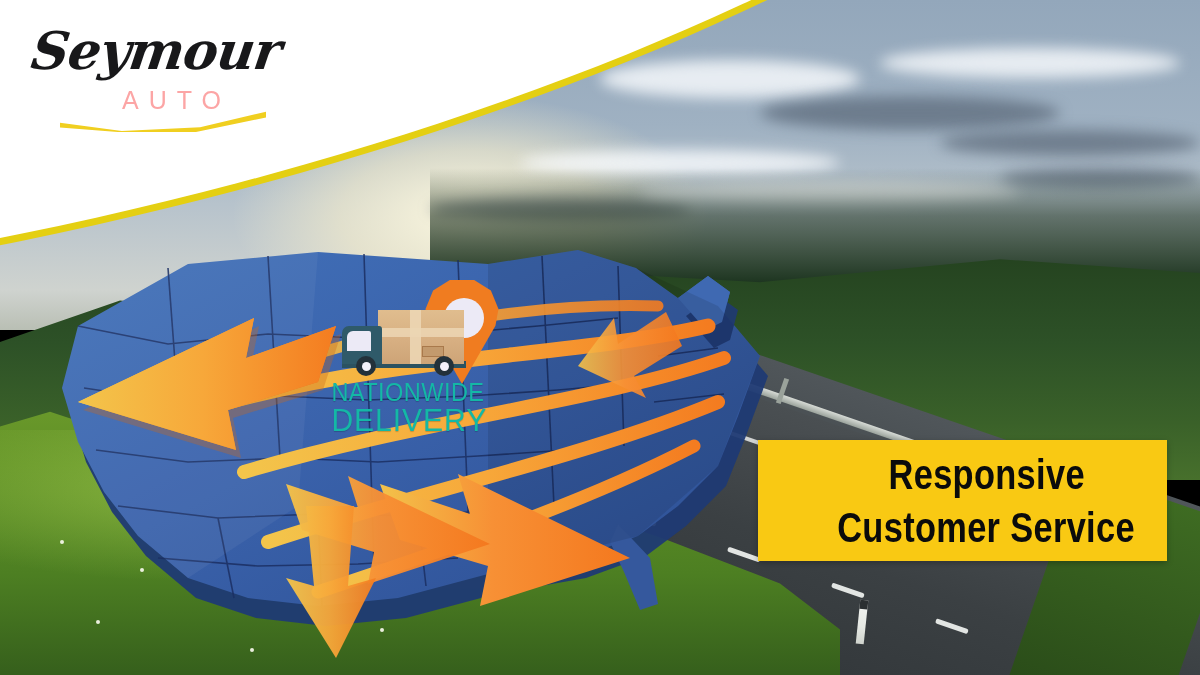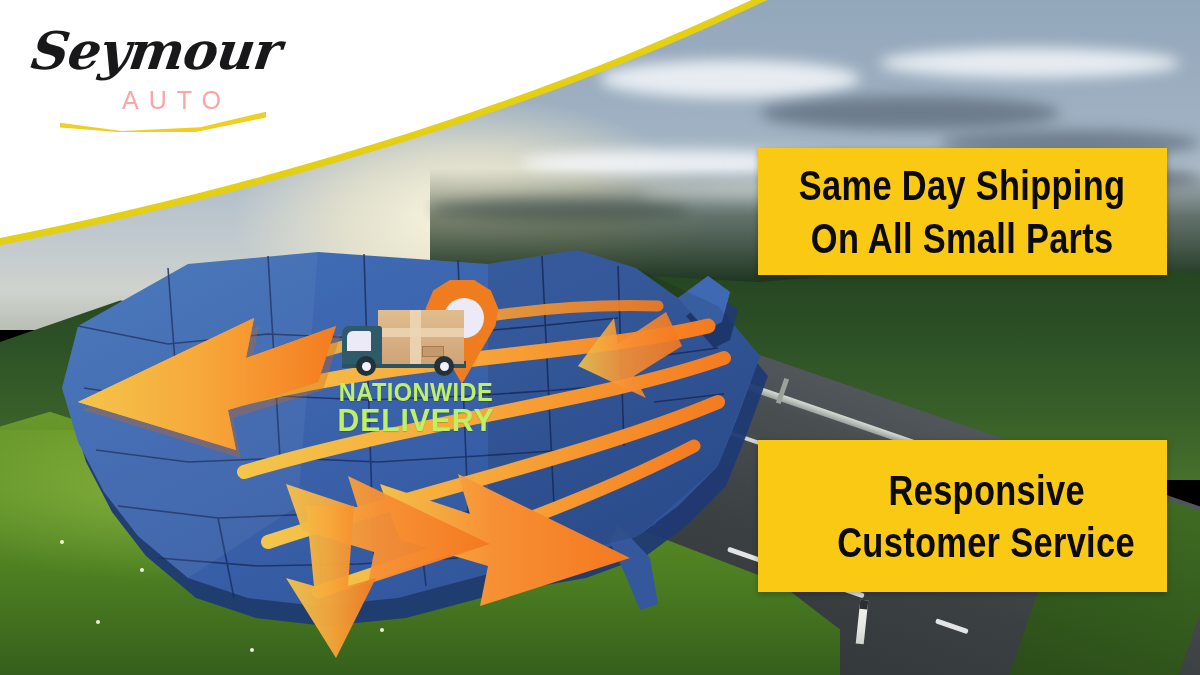--- a/index.html
+++ b/index.html
@@ -148,42 +148,42 @@
     background:#2f5a69; border-radius:7px 3px 0 0;
   }
   .truck-win{
     position:absolute; left:21px; top:55px; width:24px; height:20px;
     background:#eceaf6; border-radius:6px 2px 0 0;
   }
   .truck-base{ position:absolute; left:16px; top:85px; width:124px; height:7px; background:#2b5261; }
   .wheel{ position:absolute; width:20px; height:20px; border-radius:50%; background:#23313a; }
   .wheel:after{ content:""; position:absolute; left:5.5px; top:5.5px; width:9px; height:9px; border-radius:50%; background:#f3f1fa; }
   .del-text{
-    position:absolute; left:0; top:104px; width:180px; text-align:center;
-    color:#bef264; font-weight:700; line-height:.98;
+    position:absolute; left:0; top:104px; width:180px; text-align:left;
+    color:#14b8a6; font-weight:400; line-height:.98;
     text-shadow:0 1px 1px rgba(0,0,0,.18);
   }
   .del-l1{ font-size:25px; letter-spacing:.5px; transform:scaleX(.94); }
   .del-l2{ font-size:32px; letter-spacing:1px; transform:scaleX(.94); }
 
   
   .banner{
     position:absolute; left:758px; background:#f9c913;
     display:flex; flex-direction:column; align-items:center; justify-content:center;
     box-shadow:0 2px 6px rgba(0,0,0,.28);
   }
   .banner span{
     color:#0b0b0b; font-weight:700; white-space:nowrap;
     font-family:"Liberation Sans", sans-serif;
     transform:scaleX(.80); transform-origin:center;
     letter-spacing:.4px;
   }
   #banner-1{ top:148px; width:409px; height:127px; }
   #banner-2{ top:311px; width:409px; height:92px;  }
-  #banner-3{ top:440px; width:409px; height:152px;padding-left:48px; }
+  #banner-3{ top:440px; width:409px; height:121px;padding-left:48px; }
   #banner-1 span{ font-size:43px; line-height:1.22; }
   #banner-2 span{ font-size:43px; line-height:1.1; }
   #banner-3 span{ font-size:43px; line-height:1.22; }
 </style>
 </head>
 <body>
 
 <div class="stage">
 
   <div class="photo">
@@ -353,24 +353,20 @@
     <div class="truck-win"></div>
     <div class="wheel" style="left:30px;top:80px;"></div>
     <div class="wheel" style="left:108px;top:80px;"></div>
 
     <div class="del-text">
       <div class="del-l1">NATIONWIDE</div>
       <div class="del-l2">DELIVERY</div>
     </div>
   </div>
 
-  <div class="banner" id="banner-1">
-    <span>Same Day Shipping</span>
-    <span>On All Small Parts</span>
-  </div>
 
 
   <div class="banner" id="banner-3">
     <span>Responsive</span>
     <span>Customer Service</span>
   </div>
 
 </div>
 
 </body></html>

